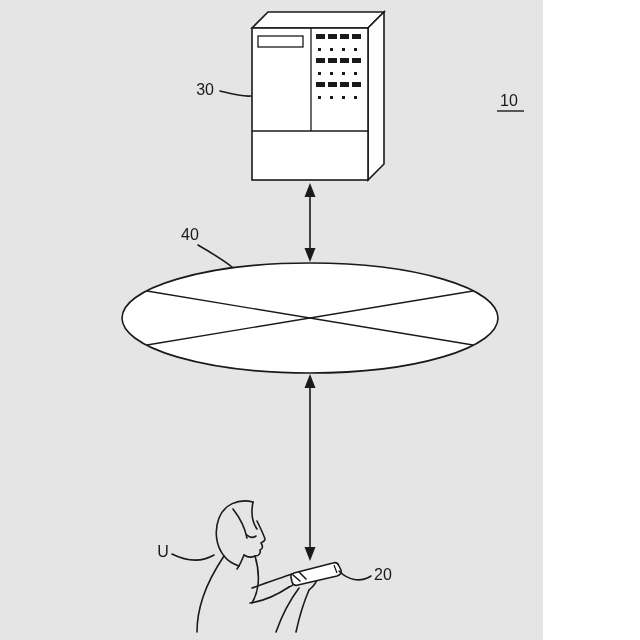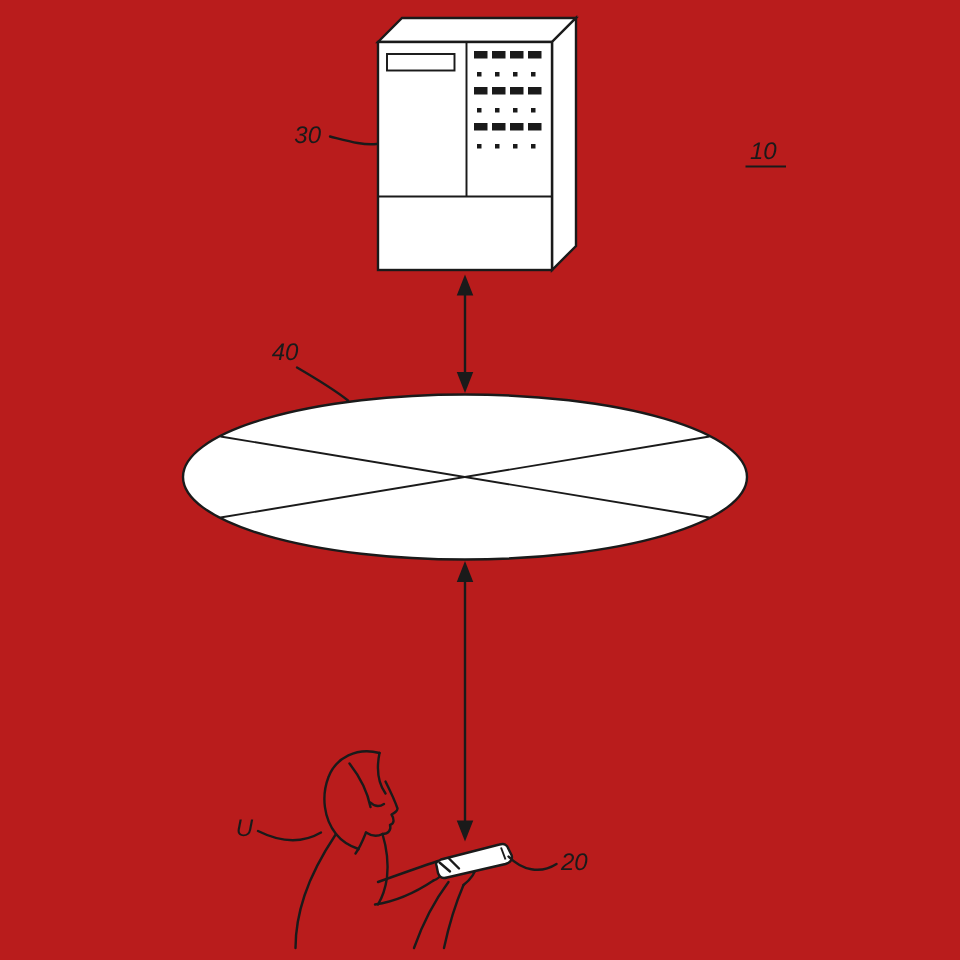--- a/index.html
+++ b/index.html
@@ -1,26 +1,25 @@
 <!DOCTYPE html>
 <html><head>
 <meta charset="utf-8">
 <style>
   html, body {
     margin: 0;
     padding: 0;
     background: #ffffff;
   }
   .page {
-    width: 640px;
+    width: 543px;
     height: 640px;
     position: relative;
-    background: #b91c1c;
+    background: #e5e5e5;
     font-family: "Liberation Sans", sans-serif;
-    font-style: italic;
   }
   svg { display: block; }
   .stroke {
     fill: none;
     stroke: #1a1a1a;
     stroke-width: 1.6;
     stroke-linecap: round;
     stroke-linejoin: round;
   }
   .face-fill {

